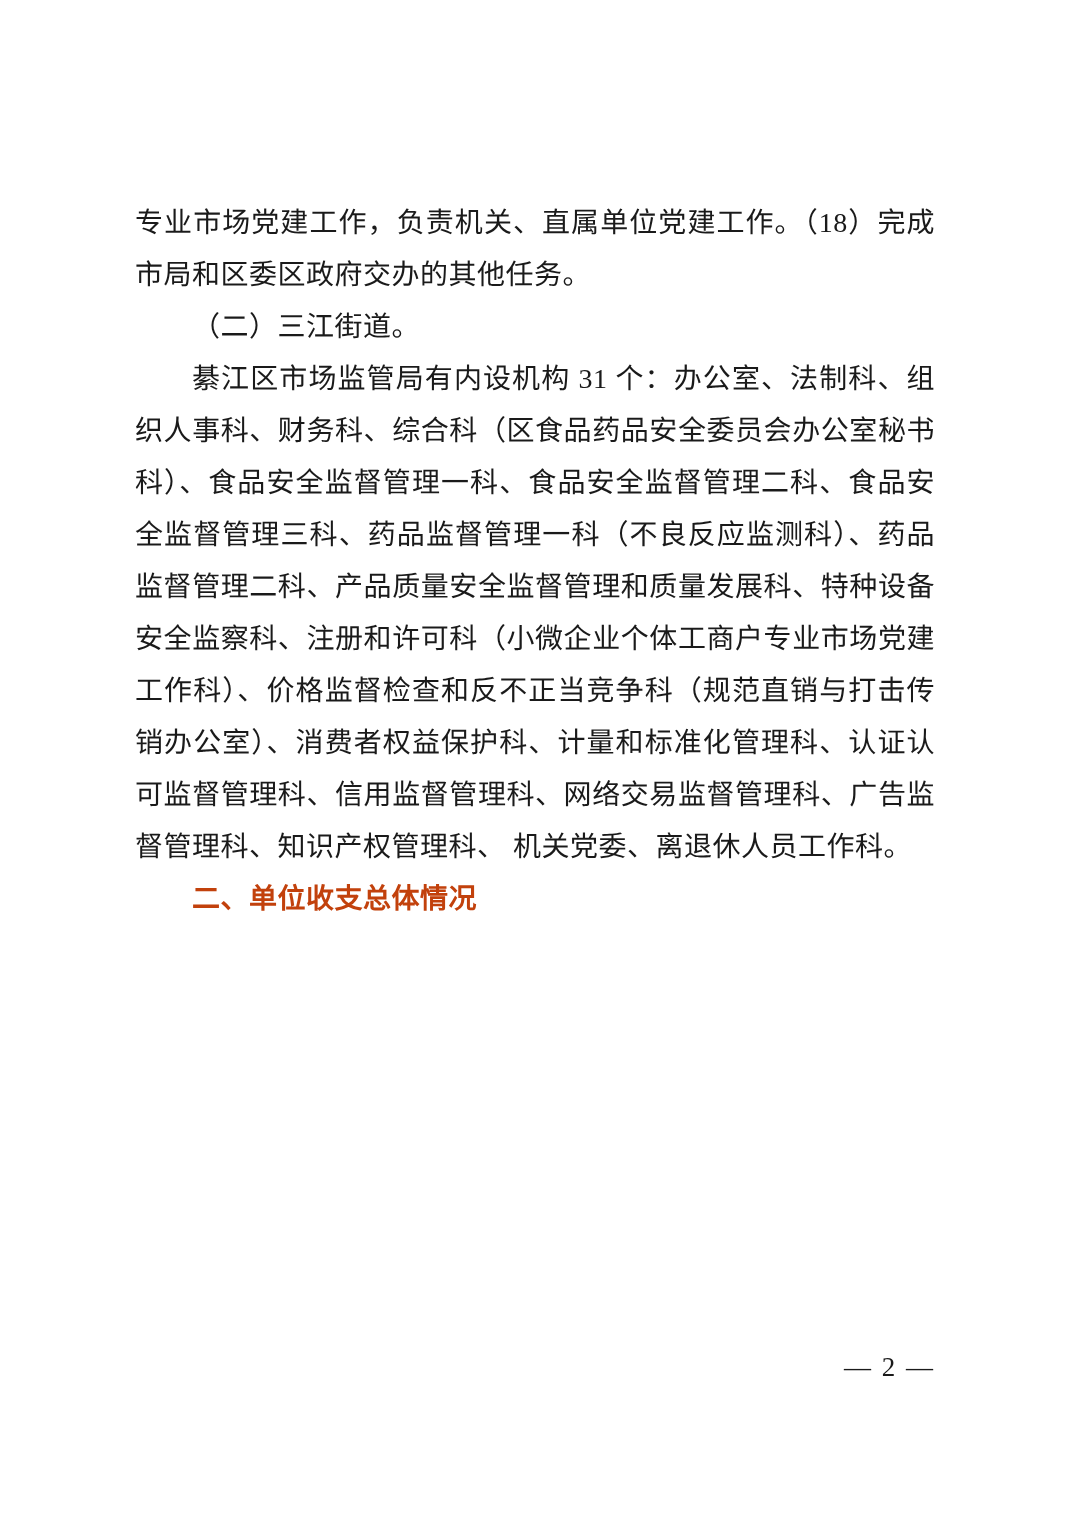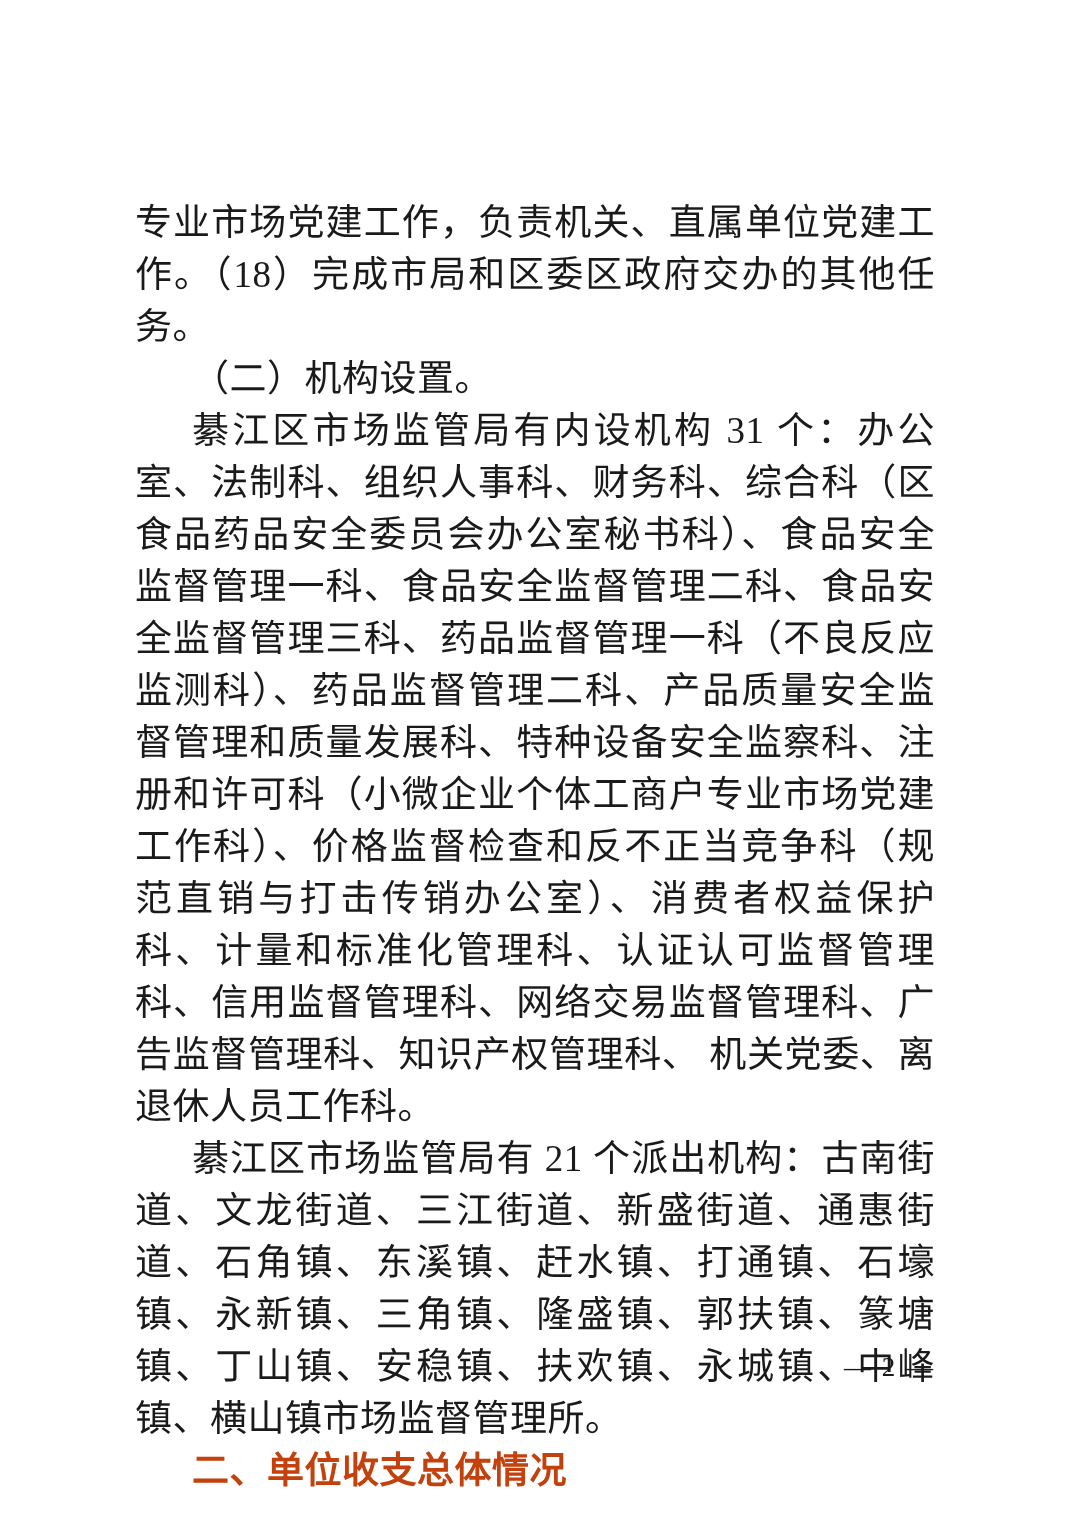--- a/index.html
+++ b/index.html
@@ -17,21 +17,21 @@
     color: #1a1a1a;
   }
   .content {
     position: absolute;
     left: 135px;
     top: 197px;
     width: 800px;
   }
   .content p {
     margin: 0;
-    font-size: 37px;
+    font-size: 28px;
     line-height: 52px;
     letter-spacing: 0.5px;
     text-align: justify;
     text-justify: inter-character;
     word-break: break-all;
   }
   .content p.indent {
     text-indent: 57px;
   }
   .content p.section-heading {
@@ -49,20 +49,19 @@
     color: #1a1a1a;
     font-family: "Liberation Serif", "DejaVu Serif", serif;
   }
 </style>
 </head>
 <body>
 
 <div class="page">
   <div class="content">
     <p>专业市场党建工作，负责机关、直属单位党建工作。（18）完成市局和区委区政府交办的其他任务。</p>
-    <p class="indent">（二）机构设置。</p>
+    <p class="indent">（二）三江街道。</p>
     <p class="indent">綦江区市场监管局有内设机构 31 个：办公室、法制科、组织人事科、财务科、综合科（区食品药品安全委员会办公室秘书科）、食品安全监督管理一科、食品安全监督管理二科、食品安全监督管理三科、药品监督管理一科（不良反应监测科）、药品监督管理二科、产品质量安全监督管理和质量发展科、特种设备安全监察科、注册和许可科（小微企业个体工商户专业市场党建工作科）、价格监督检查和反不正当竞争科（规范直销与打击传销办公室）、消费者权益保护科、计量和标准化管理科、认证认可监督管理科、信用监督管理科、网络交易监督管理科、广告监督管理科、知识产权管理科、 机关党委、离退休人员工作科。</p>
-    <p class="indent">綦江区市场监管局有 21 个派出机构：古南街道、文龙街道、三江街道、新盛街道、通惠街道、石角镇、东溪镇、赶水镇、打通镇、石壕镇、永新镇、三角镇、隆盛镇、郭扶镇、篆塘镇、丁山镇、安稳镇、扶欢镇、永城镇、中峰镇、横山镇市场监督管理所。</p>
     <p class="indent section-heading">二、单位收支总体情况</p>
   </div>
 
   <div class="page-number">— 2 —</div>
 </div>
 
 </body></html>

